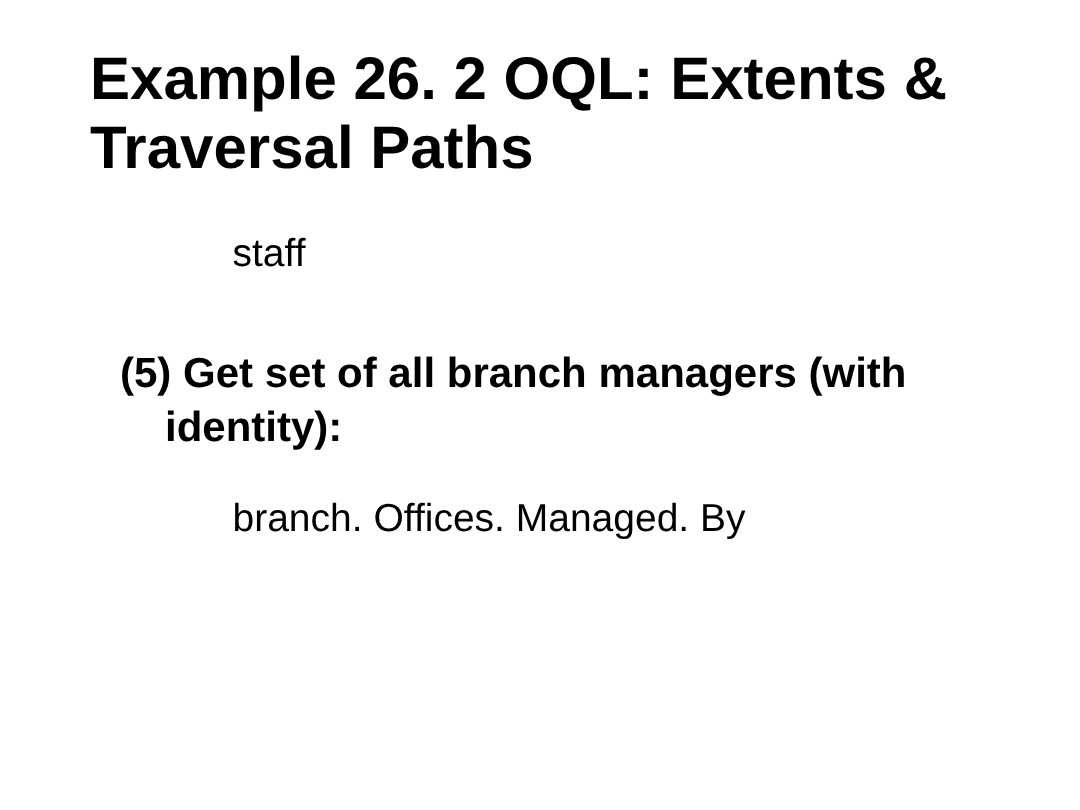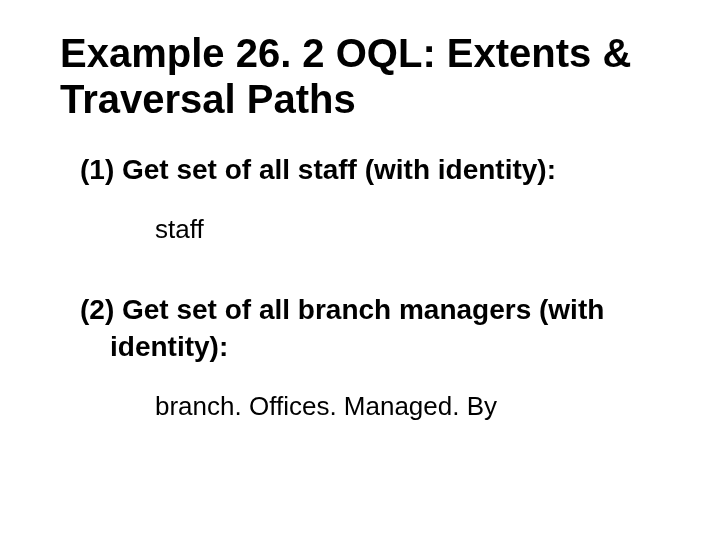--- a/index.html
+++ b/index.html
@@ -45,21 +45,20 @@
   .code.last {
     margin-bottom: 0;
   }
 </style>
 </head>
 <body>
 <div class="slide">
 
   <div class="title">Example 26. 2 OQL: Extents &amp; Traversal Paths</div>
 
-  <div class="item justify">(1) Get set of all staff (with identity):</div>
 
   <div class="code">staff</div>
 
-  <div class="item">(2) Get set of all branch managers (with identity):</div>
+  <div class="item">(5) Get set of all branch managers (with identity):</div>
 
   <div class="code last">branch. Offices. Managed. By</div>
 
 </div>
 
 </body></html>

